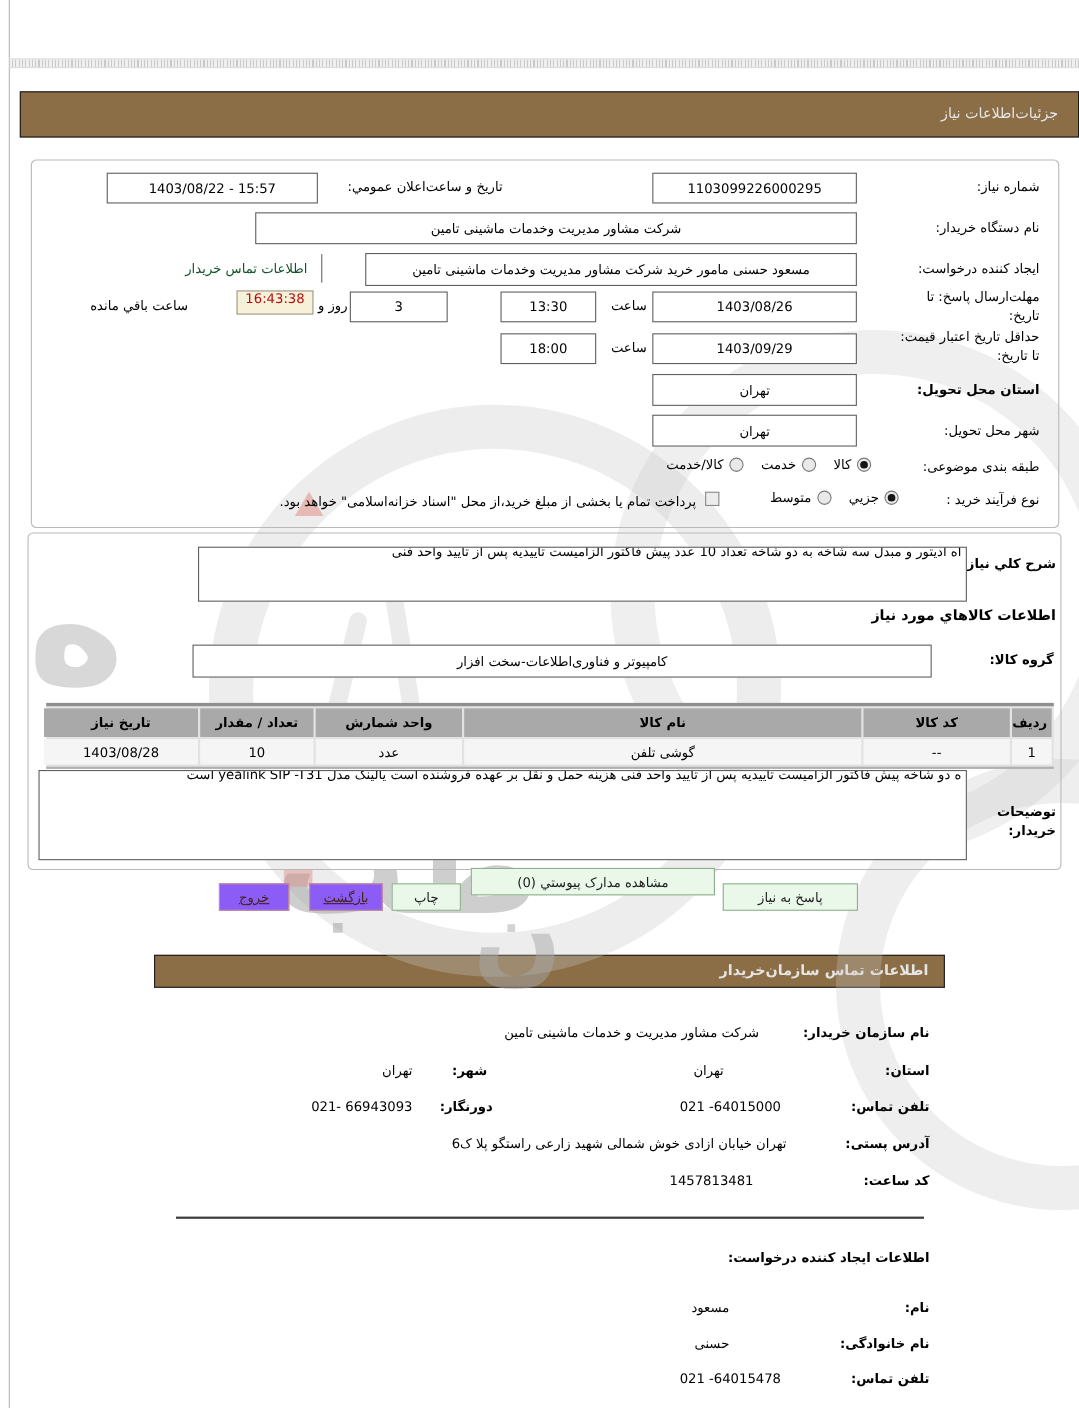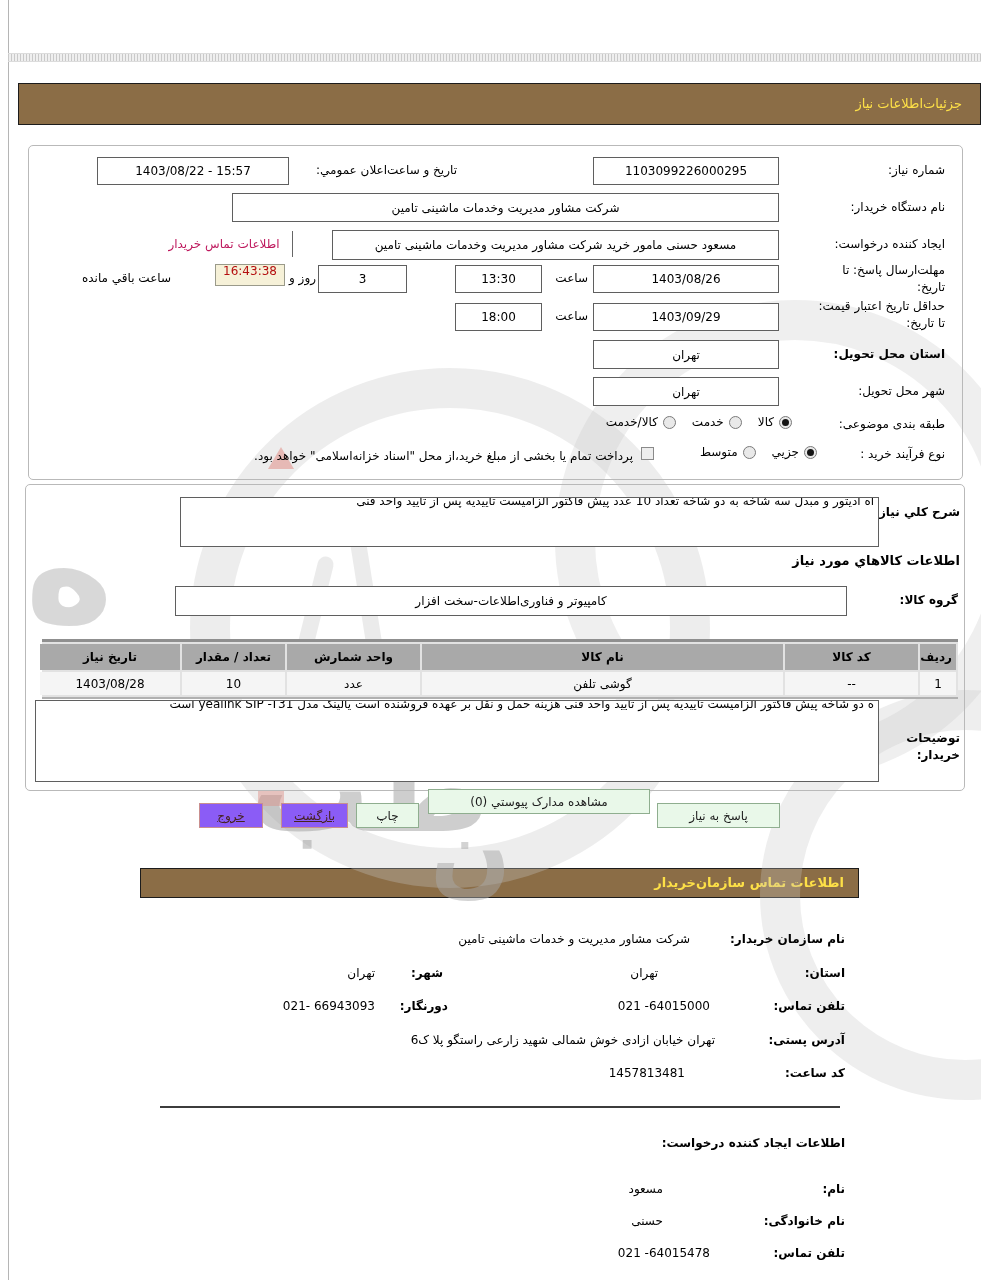--- a/index.html
+++ b/index.html
@@ -4,37 +4,37 @@
 <style>
   html,body{margin:0;padding:0;background:#fff;}
   body{width:981px;height:1280px;position:relative;overflow:hidden;
        font-family:"DejaVu Sans","Liberation Sans",sans-serif;font-size:12px;color:#000;}
   .abs{position:absolute;}
   
   .left-edge{left:8px;top:0;width:1px;height:1280px;background:#b5b5b5;}
   .top-band{left:8px;top:53px;width:973px;height:7px;
             background:repeating-linear-gradient(90deg,#c9c9c9 0 1px,#efefef 1px 3px);
             border-top:1px solid #dcdcdc;border-bottom:1px solid #dcdcdc;}
-  .bar{background:#8b6d46;border:1px solid #1c1c1c;color:#fde047;}
+  .bar{background:#8b6d46;border:1px solid #1c1c1c;color:#e5e5e5;}
   .bar1{left:18px;top:83px;width:943px;height:40px;line-height:40px;padding-right:18px;font-size:13px;}
   .bar2{left:140px;top:868px;width:703px;height:28px;line-height:28px;padding-right:14px;font-size:13px;font-weight:bold;}
   
   .wm{pointer-events:none;z-index:1;}
   .wm-ring{border-radius:50%;border:40px solid #c6c6c6;opacity:.32;}
   .wm-txt{color:#b3b3b3;font-weight:bold;opacity:.5;line-height:1;}
   .wm-bar{background:#c6c6c6;opacity:.35;border-radius:8px;}
   .wm-red{opacity:.45;}
   
   .groupbox{border:1px solid #b9b9b9;border-radius:5px;z-index:2;background:transparent;}
   .fieldbox{background:#fff;border:1px solid #5f5f5f;display:flex;align-items:center;justify-content:center;
             font-size:12px;z-index:3;overflow:hidden;white-space:nowrap;}
   .lbl{z-index:3;font-size:12px;text-align:right;white-space:nowrap;}
   .lbl.wrap{white-space:normal;line-height:17px;}
   .b{font-weight:bold;}
-  .link{color:#be185d;z-index:3;cursor:pointer;}
+  .link{color:#14532d;z-index:3;cursor:pointer;}
   .vline{width:1px;background:#666;z-index:3;}
   .timerbox{background:#f6f1d8;border:1px solid #9a9a8a;color:#b40f0f;display:flex;align-items:flex-start;
             justify-content:center;font-size:12px;line-height:13px;z-index:3;overflow:hidden;}
   
   .rgroup{display:flex;direction:rtl;align-items:center;z-index:3;}
   .ritem{display:flex;align-items:center;gap:5px;margin-left:16px;}
   .radio{width:13px;height:13px;border-radius:50%;border:1px solid #7a7a7a;background:#e9e9e9;
          display:inline-block;box-sizing:border-box;flex:0 0 auto;}
   .radio.checked{position:relative;}
   .radio.checked::after{content:"";position:absolute;left:2px;top:2px;width:7px;height:7px;border-radius:50%;background:#141414;}

